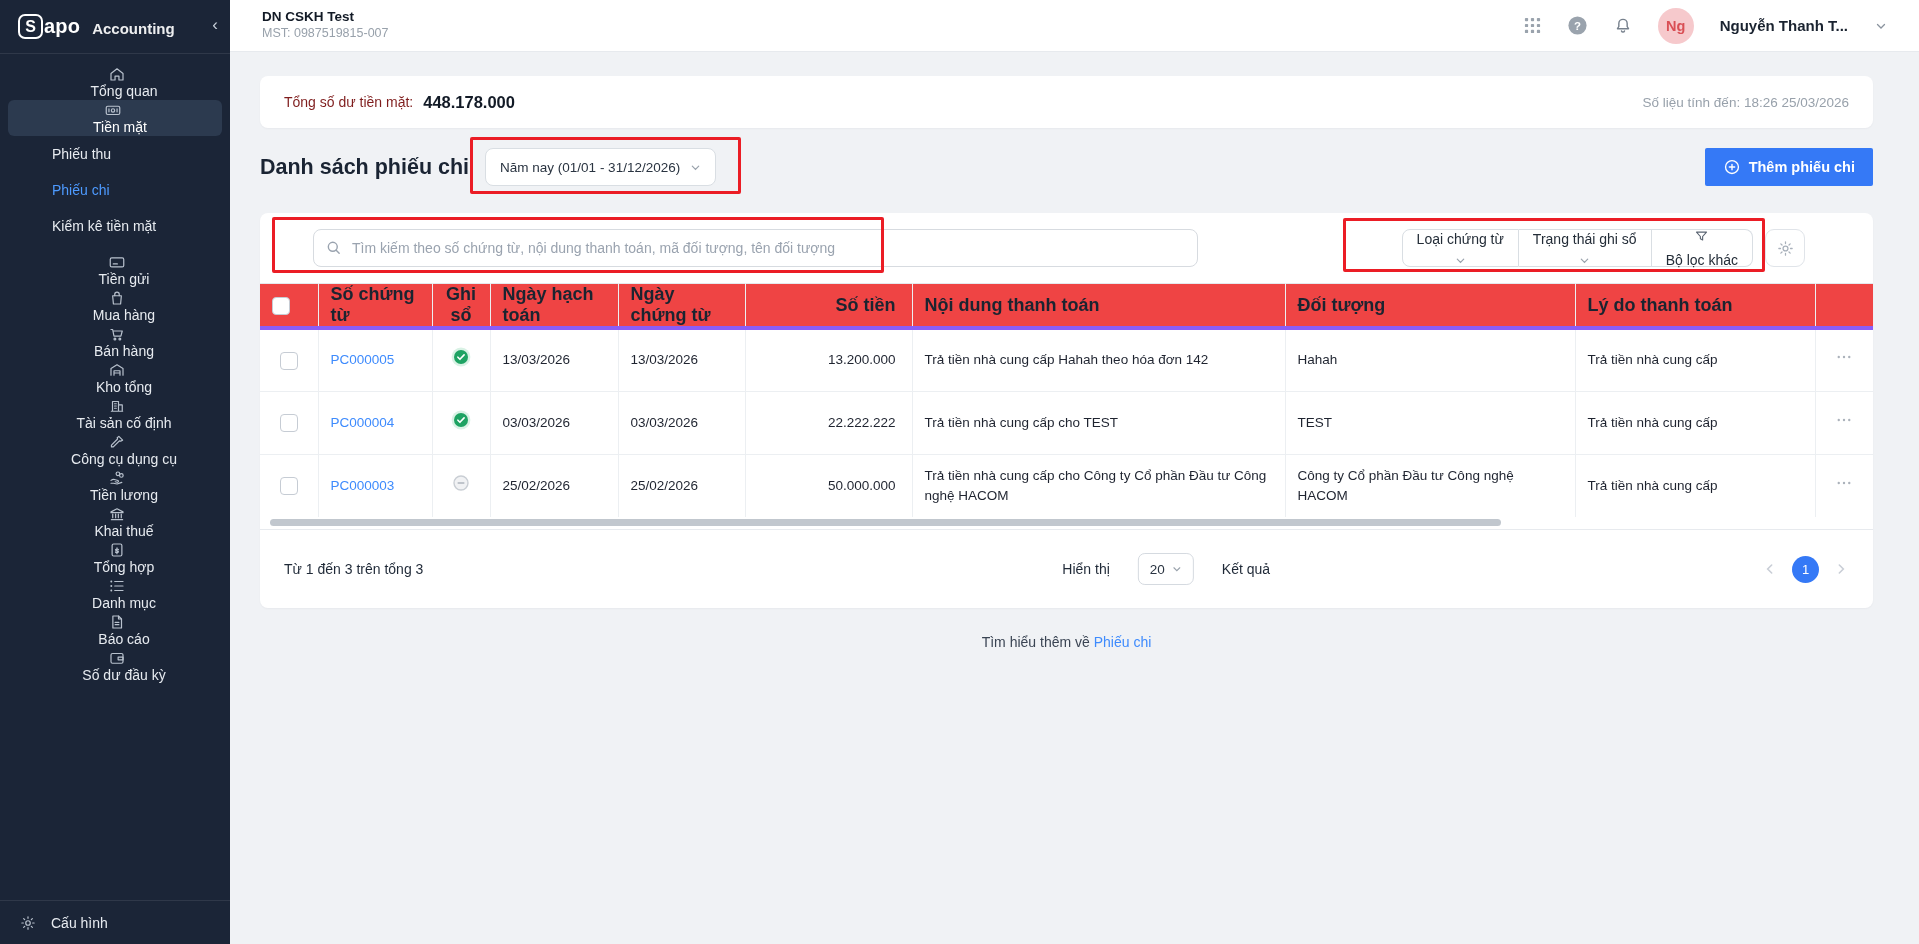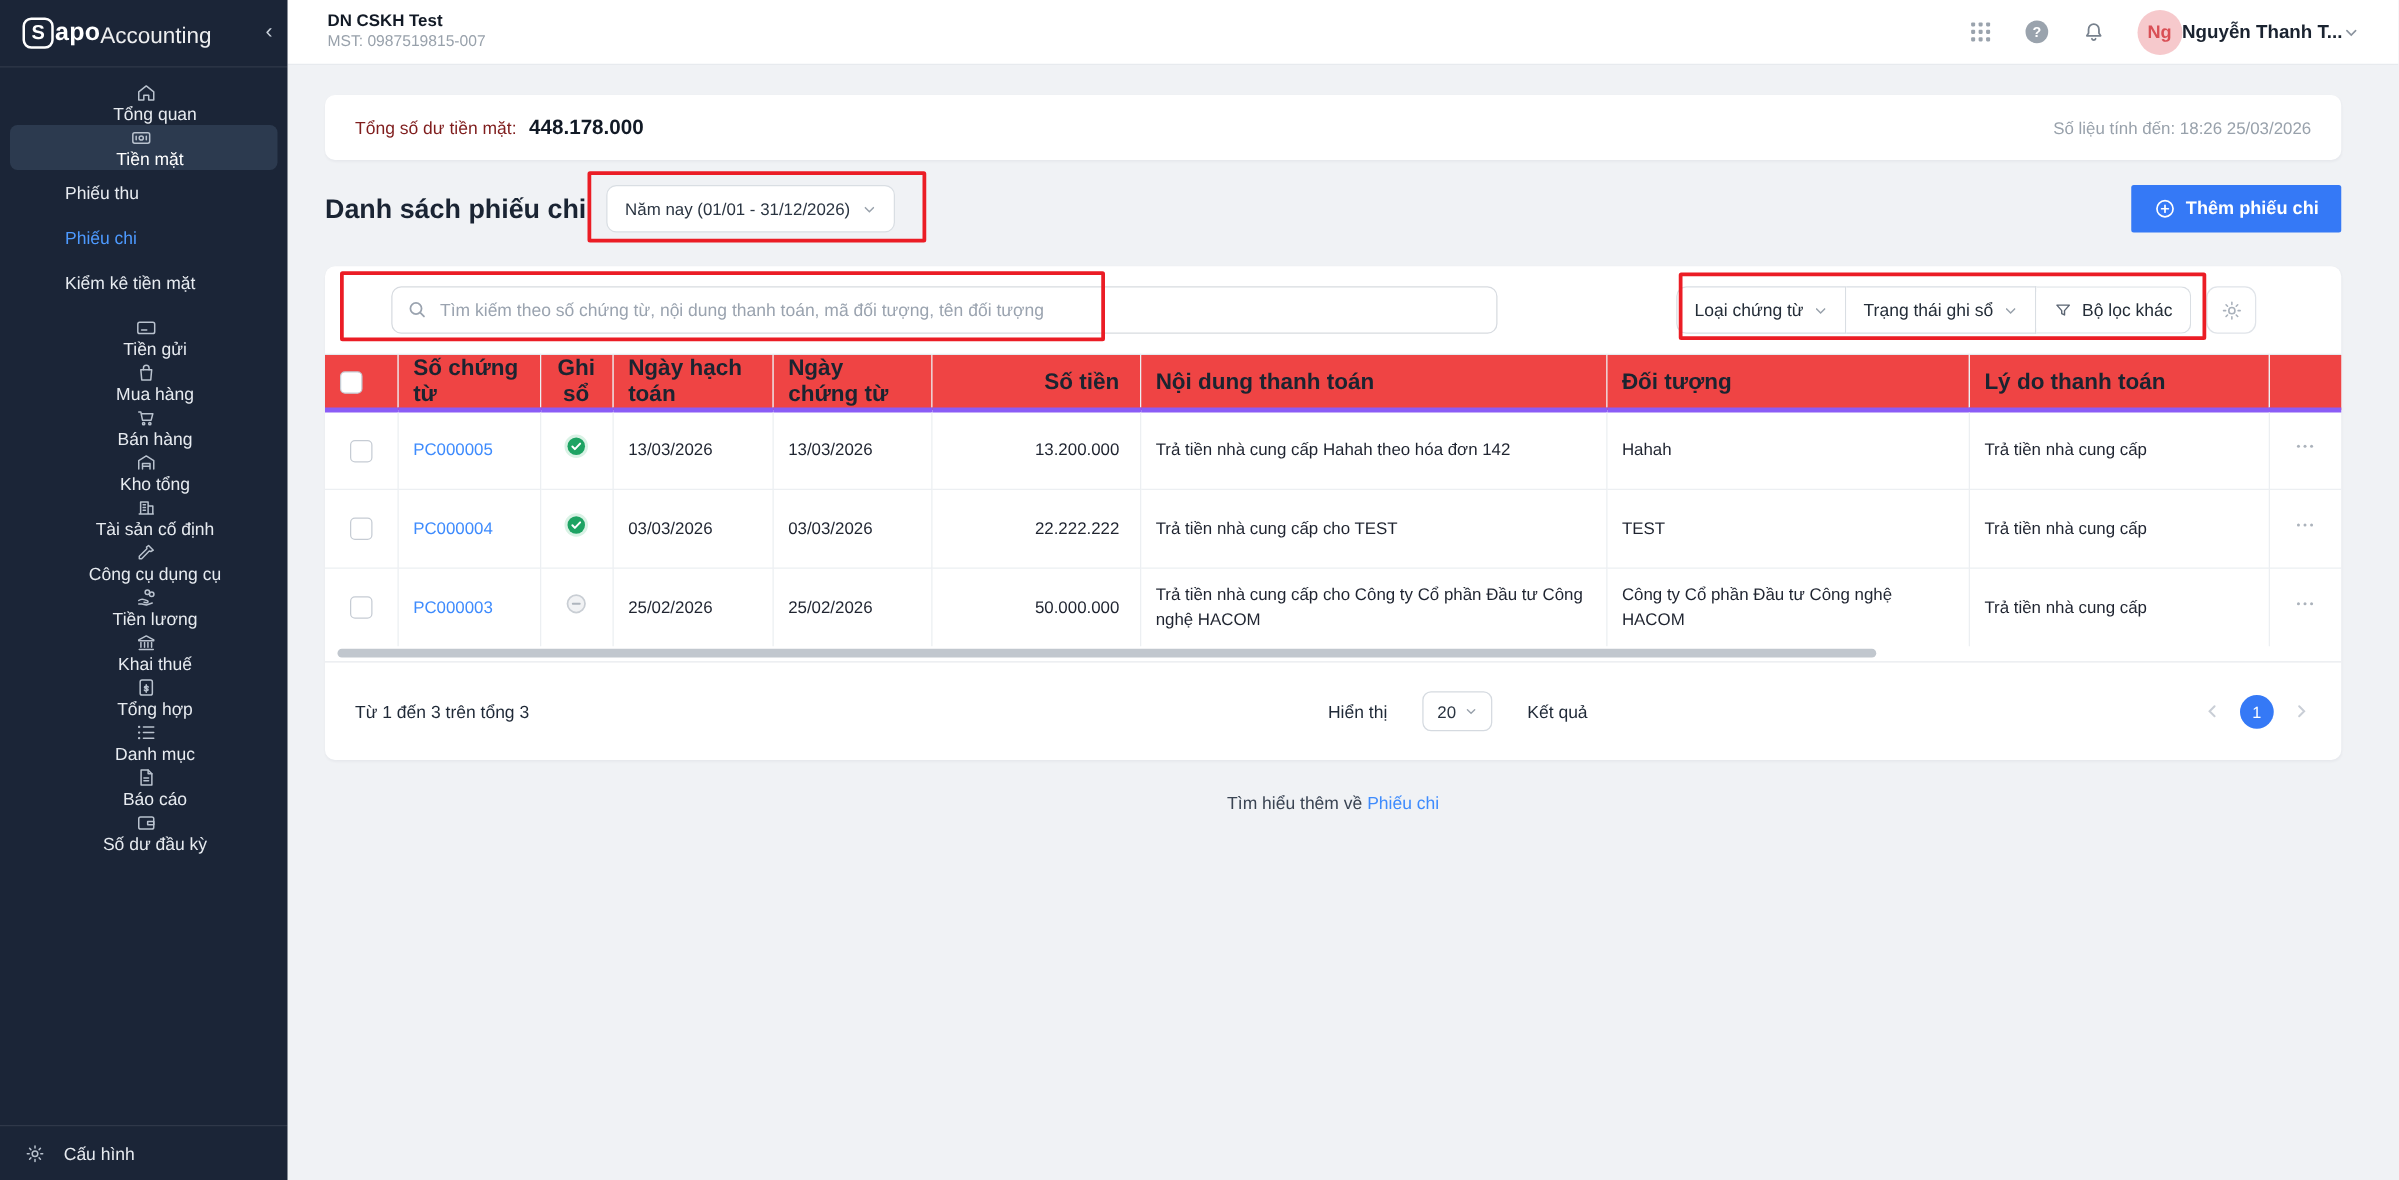--- a/index.html
+++ b/index.html
@@ -5,42 +5,42 @@
   * { box-sizing: border-box; margin: 0; padding: 0; }
   html,body { margin:0; padding:0; }
   body { font-family: "Liberation Sans", "DejaVu Sans", sans-serif; background:#F0F2F5; }
   #app { position:relative; width:1919px; height:944px; overflow:hidden; display:flex; background:#F0F2F5; }
 
   
   .sidebar { width:230px; height:100%; background:#1B2537; color:#E7EBF0; position:relative; flex:0 0 230px; display:flex; flex-direction:column; }
   .logo-row { height:54px; display:flex; align-items:center; padding:0 18px; border-bottom:1px solid rgba(255,255,255,0.09); position:relative; }
   .logo-s { width:25px; height:25px; border:2.5px solid #fff; border-radius:7px; display:flex; align-items:center; justify-content:center; font-weight:bold; font-size:16px; color:#fff; }
   .logo-apo { font-size:20px; font-weight:bold; color:#fff; margin-left:1px; letter-spacing:.2px; }
-  .logo-suffix { font-size:18px; font-weight:400; color:rgba(255,255,255,.92); margin-left:0; margin-top:4px; }
+  .logo-suffix { font-size:15px; font-weight:700; color:rgba(255,255,255,.92); margin-left:12px; margin-top:4px; }
   .collapse-btn { position:absolute; right:12px; top:16px; color:#C8D0DA; font-size:17px; line-height:1; cursor:pointer; background:none; border:none; }
   .nav { padding-top:10px; flex:1; }
   .nav-item { display:flex; align-items:center; height:36px; padding-left:18px; font-size:14px; color:#E7EBF0; cursor:pointer; }
   .nav-item .nav-icon { width:19px; height:19px; margin-right:14px; display:flex; align-items:center; justify-content:center; }
   .nav-item.sub { padding-left:52px; }
   .nav-item.main.active { background:#2C3A4F; border-radius:6px; margin:0 8px; padding-left:10px; color:#fff; }
   .nav-item.sub.active { color:#4D9AFF; }
   .nav-item.gap-before { margin-top:8px; }
   .sidebar-footer { border-top:1px solid rgba(255,255,255,0.09); height:44px; display:flex; align-items:center; padding-left:18px; font-size:14px; color:#E7EBF0; cursor:pointer; }
   .sidebar-footer .nav-icon { width:19px; height:19px; margin-right:14px; display:flex; align-items:center; justify-content:center; }
 
   
   .main { flex:1; display:flex; flex-direction:column; min-width:0; }
 
   .topbar { height:52px; background:#fff; border-bottom:1px solid #E7EAEE; display:flex; align-items:center; padding:0 31px 0 32px; flex:0 0 52px; }
   .company { line-height:1.25; }
   .company-name { font-size:13.5px; font-weight:700; color:#121A26; }
   .company-mst { font-size:12.5px; color:#98A1AB; }
   .topbar-right { margin-left:auto; display:flex; align-items:center; gap:25px; }
   .tb-ico { display:flex; align-items:center; justify-content:center; cursor:pointer; background:none; border:none; }
-  .user-chip { display:flex; align-items:center; gap:0; cursor:pointer; }
+  .user-chip { display:flex; align-items:center; gap:26px; cursor:pointer; }
   .avatar { width:36px; height:36px; border-radius:50%; background:#F6C9CC; color:#D94F55; font-weight:700; font-size:14.5px; display:flex; align-items:center; justify-content:center; }
   .user-name { font-size:15px; font-weight:700; color:#1A2330; }
 
   .content { flex:1; padding:24px 46px 0 30px; overflow:hidden; }
 
   .summary-bar { height:52px; background:#fff; border-radius:8px; box-shadow:0 1px 2px rgba(16,24,40,.04); display:flex; align-items:center; justify-content:space-between; padding:0 24px; margin-bottom:20px; }
   .summary-left { display:flex; align-items:center; gap:10px; }
   .summary-label { font-size:14px; color:#7f1d1d; }
   .summary-value { font-size:16.5px; font-weight:700; color:#121A26; }
   .summary-updated { font-size:13.5px; color:#98A1AB; }
@@ -50,21 +50,21 @@
   .period-btn { margin-left:16px; height:38px; background:#fff; border:1px solid #D9DEE3; border-radius:8px; display:flex; align-items:center; gap:10px; padding:0 14px; font-size:13.5px; font-weight:500; color:#2A3441; cursor:pointer; }
   .add-btn { margin-left:auto; height:38px; background:#3579F6; border:none; border-radius:2px; color:#fff; font-weight:700; font-size:14.5px; display:flex; align-items:center; gap:8px; padding:0 18px; cursor:pointer; font-family:inherit; }
 
   .card { background:#fff; border-radius:8px; box-shadow:0 1px 2px rgba(16,24,40,.04); position:relative; }
   .toolbar { display:flex; align-items:center; padding:16px 24px; }
   .search-box { position:relative; width:885px;margin-left:29px; }
   .search-box input { width:100%; height:38px; border:1px solid #D7DBE0; border-radius:8px; padding:0 14px 0 38px; font-size:14px; color:#2A3441; outline:none; font-family:inherit; }
   .search-box input::placeholder { color:#9AA3AF; }
   .search-ico { position:absolute; left:12px; top:10px; }
   .filter-group { margin-left:auto; display:flex; }
-  .filter-btn { height:38px; background:#fff; border:1px solid #D9DEE3; border-left-width:0; font-size:14px; font-weight:500; color:#242D38; display:flex; align-items:center; justify-content:center; gap:8px; cursor:pointer; padding:4px 14px; font-family:inherit; }
+  .filter-btn { height:38px; background:#fff; border:1px solid #D9DEE3; border-left-width:0; font-size:14px; font-weight:500; color:#242D38; display:flex; align-items:center; justify-content:center; gap:8px; cursor:pointer; padding:4px 14px; font-family:inherit;flex-direction:column; }
   .filter-btn:first-child { border-left-width:1px; border-radius:8px 0 0 8px; }
   .filter-btn:last-child { border-radius:0 8px 8px 0; }
   .gear-btn { width:40px; height:38px; margin:0 44px 0 12px; border:1px solid #E0E4E9; border-radius:9px; background:#fff; display:flex; align-items:center; justify-content:center; cursor:pointer; }
 
   table.grid { width:100%; border-collapse:collapse; table-layout:fixed; }
   .grid thead th { height:34px; background:#ef4444; border-top:1px solid #E5E9ED; border-bottom:4px solid #8b5cf6; font-size:18px; font-weight:700; color:#1B2430; text-align:left; padding:0 12px; }
   .grid th, .grid td { border-right:1px solid #ECEFF2; }
   .grid th:last-child, .grid td:last-child { border-right:none; }
   .grid tbody td { height:63px; border-bottom:1px solid #ECEFF2; font-size:13.5px; color:#1F2430; padding:8px 12px; vertical-align:middle; line-height:1.45; }
   .grid tbody tr:last-child td { border-bottom:none; }

